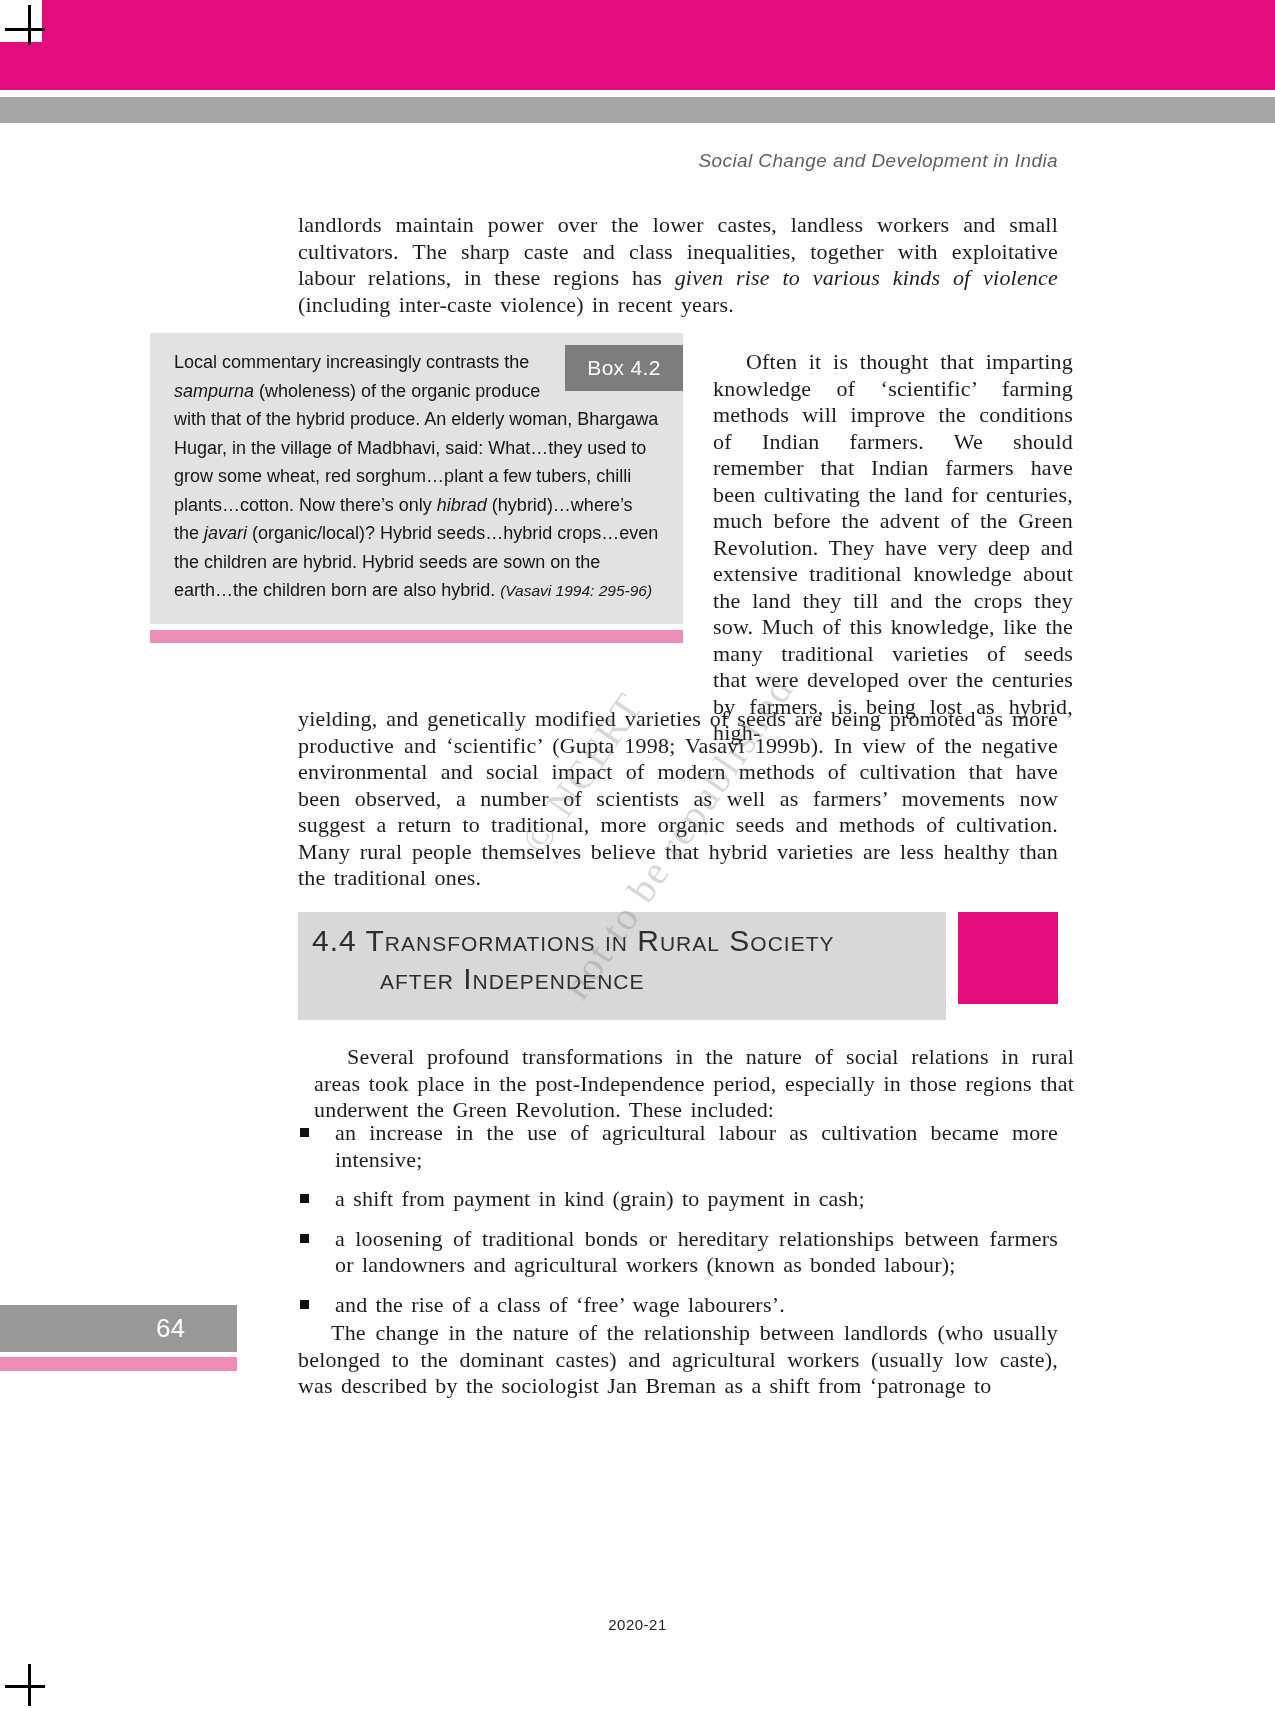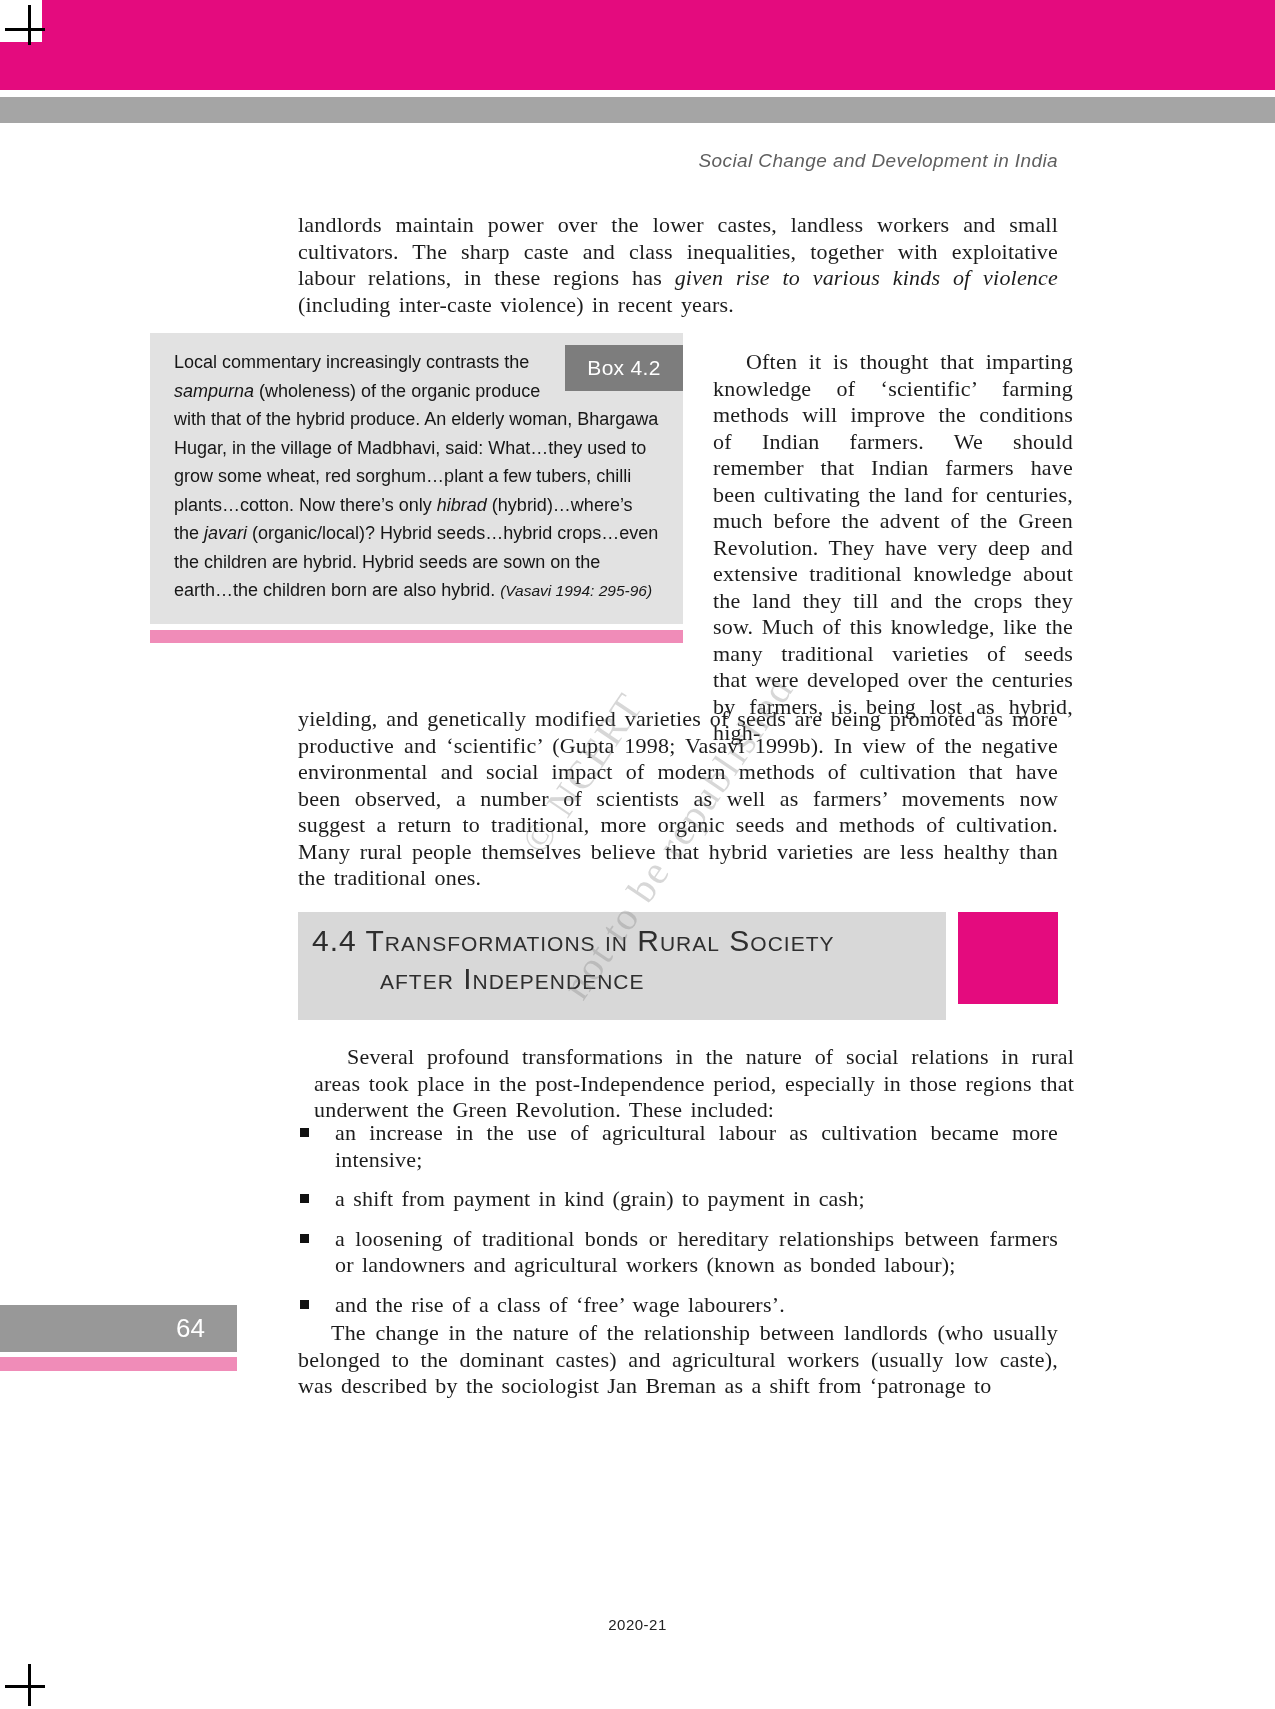--- a/index.html
+++ b/index.html
@@ -63,21 +63,21 @@
   .magenta-square{position:absolute;left:958px;top:912px;width:100px;height:92px;background:var(--magenta);}
   
   .para-several{position:absolute;left:298px;top:1028px;width:760px;margin:16px;}
   .bullet-list{position:absolute;left:298px;top:1120px;width:760px;margin:0;padding:0;list-style:none;}
   .bullet-list li{position:relative;padding-left:37px;margin:0 0 13px 0;}
   .bullet-square{position:absolute;left:2px;top:8px;width:9px;height:9px;background:#111;display:block;}
   .para-change{position:absolute;left:298px;top:1320px;width:760px;margin:0;}
   
   .pagenum-box{
     position:absolute;left:0;top:1305px;width:237px;height:47px;background:var(--pagenum_gray);
-    display:flex;align-items:center;justify-content:flex-end;padding-right:32px;box-sizing:border-box;
+    display:flex;align-items:center;justify-content:flex-end;padding-right:52px;box-sizing:border-box;
     font-family:"Liberation Sans", sans-serif;font-size:26px;color:#fff;
   }
   .pagenum-bar{position:absolute;left:0;top:1357px;width:237px;height:14px;background:var(--pink);}
   
   .footer-year{
     position:absolute;left:0;right:0;top:1616px;text-align:center;
     font-family:"Liberation Sans", sans-serif;font-size:15px;color:#222;letter-spacing:0.5px;
   }
   
   .watermark{

